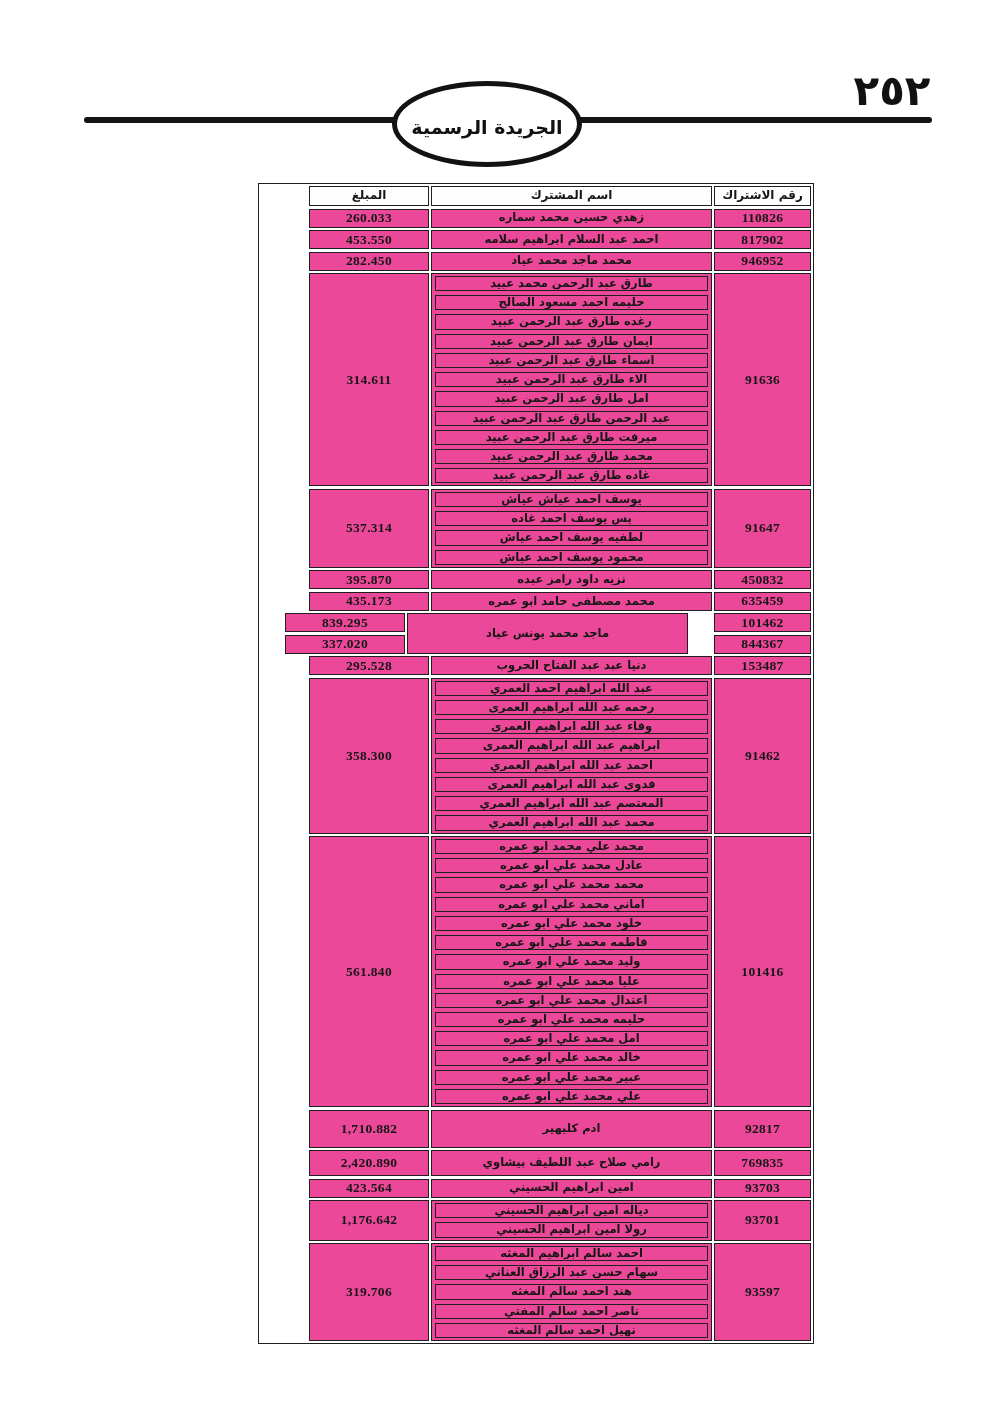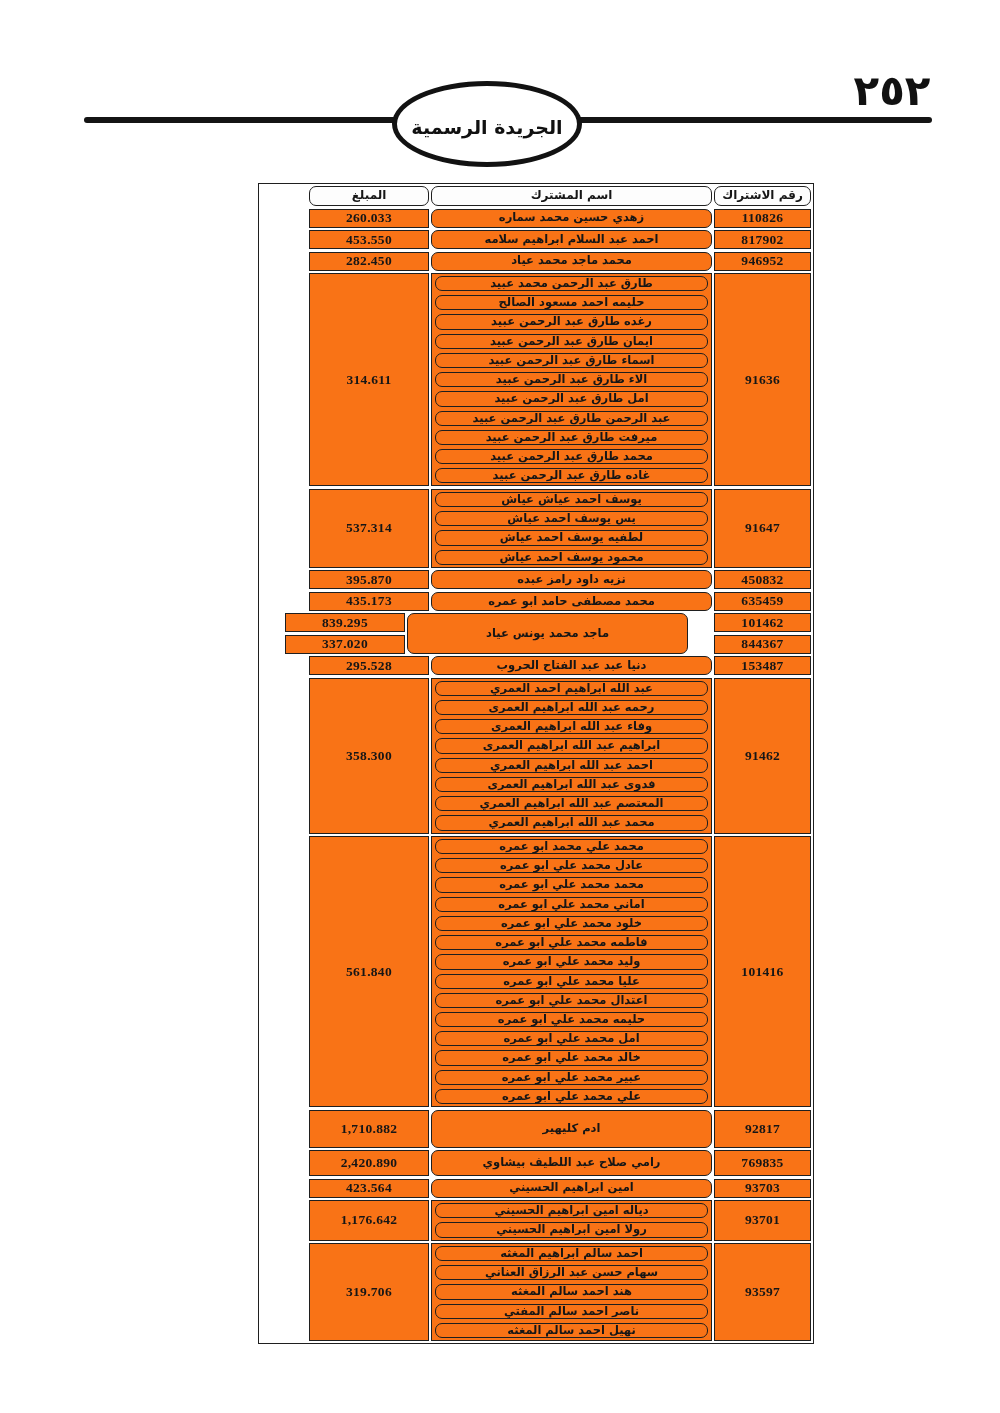--- a/index.html
+++ b/index.html
@@ -27,32 +27,32 @@
     font-weight:bold;font-size:19px;direction:rtl;margin-top:6px;color:#111;
   }
   
   .gz-table{
     position:absolute;top:183px;left:258px;direction:rtl;
     border:1.5px solid #1f1f1f;padding:2px;background:#fff;
     display:flex;flex-direction:column;gap:2.5px;width:max-content;
   }
   .thead,.trow{display:flex;gap:2px;align-items:stretch;}
   .cell{
-    border:1px solid #1f1f1f;background:#f97316;box-sizing:border-box;
+    border:1px solid #1f1f1f;background:#ec4899;box-sizing:border-box;
     display:flex;align-items:center;justify-content:center;
     min-height:19px;text-align:center;
   }
   .col-num{width:97px;}
   .col-names{width:281px;}
   .col-amt{width:120px;}
   .digits{
     font-family:"Liberation Serif","DejaVu Sans",serif;
     font-weight:bold;font-size:13.5px;letter-spacing:.3px;direction:ltr;
   }
-  .arabic{font-weight:bold;font-size:11.5px;line-height:1.15;border-radius:7px;}
+  .arabic{font-weight:bold;font-size:11.5px;line-height:1.15;}
   .thead .cell{min-height:20px;font-weight:bold;font-size:12px;background:#fdfdfd;}
   
   .names-outer{
     flex-direction:column;justify-content:center;gap:4px;padding:2px 3px;
   }
   .name-box{
     border:1px solid #1f1f1f;min-height:14px;width:100%;box-sizing:border-box;
     display:flex;align-items:center;justify-content:center;
   }
   
@@ -104,21 +104,21 @@
           <div class="name-box arabic">ميرفت طارق عبد الرحمن عبيد</div>
           <div class="name-box arabic">محمد طارق عبد الرحمن عبيد</div>
           <div class="name-box arabic">غاده طارق عبد الرحمن عبيد</div>
         </div>
         <div class="cell col-amt digits">314.611</div>
       </div>
       <div class="trow">
         <div class="cell col-num digits">91647</div>
         <div class="cell col-names names-outer">
           <div class="name-box arabic">يوسف احمد عياش عياش</div>
-          <div class="name-box arabic">يس يوسف احمد عياش</div>
+          <div class="name-box arabic">يس يوسف احمد غاده</div>
           <div class="name-box arabic">لطفيه يوسف احمد عياش</div>
           <div class="name-box arabic">محمود يوسف احمد عياش</div>
         </div>
         <div class="cell col-amt digits">537.314</div>
       </div>
       <div class="trow">
         <div class="cell col-num digits">450832</div>
         <div class="cell col-names arabic">نزيه داود رامز عبده</div>
         <div class="cell col-amt digits">395.870</div>
       </div>

